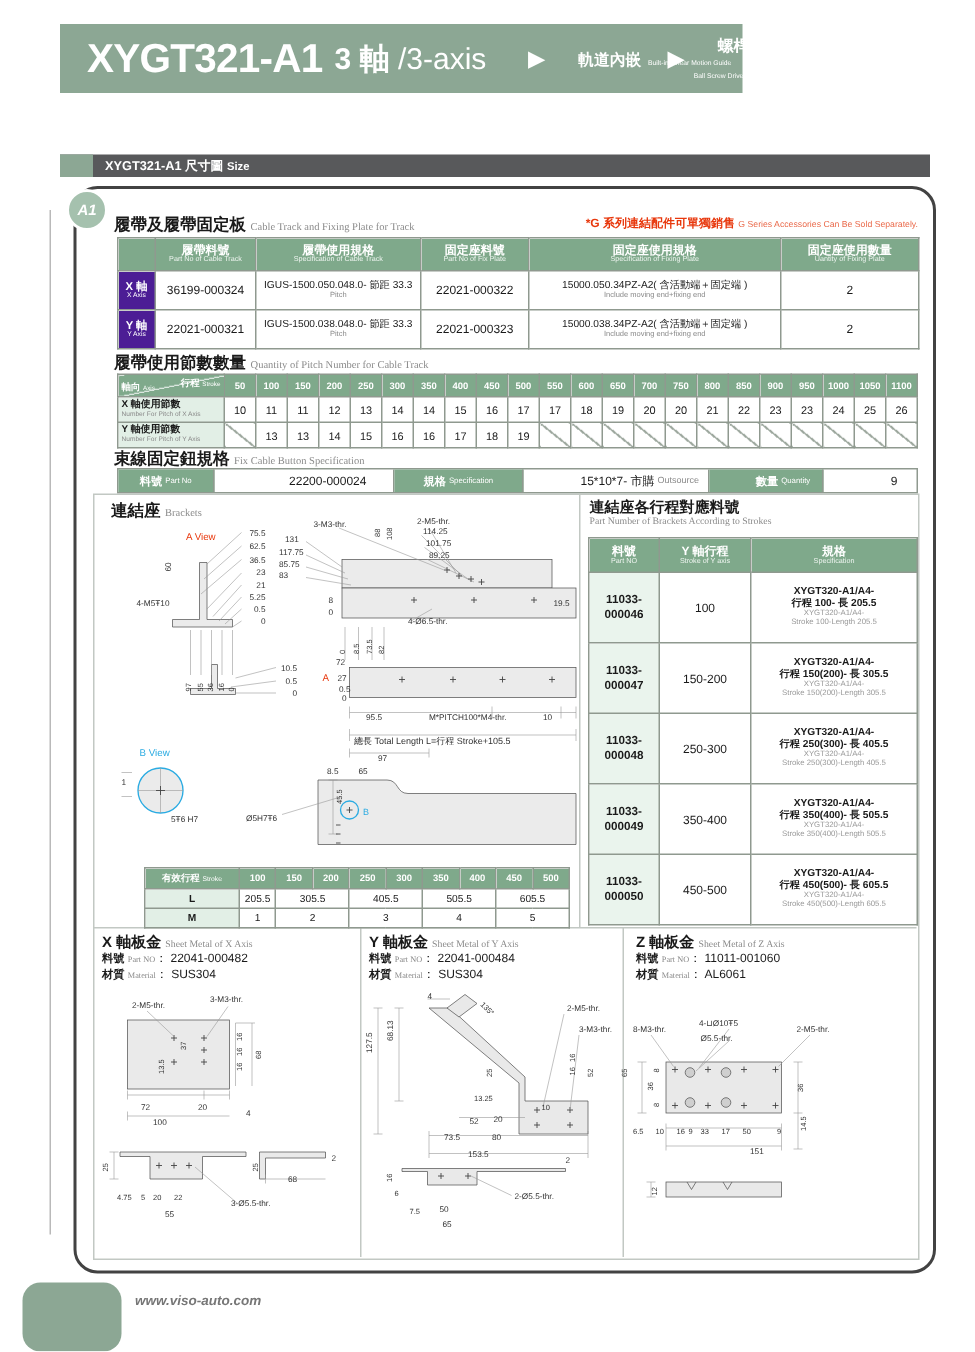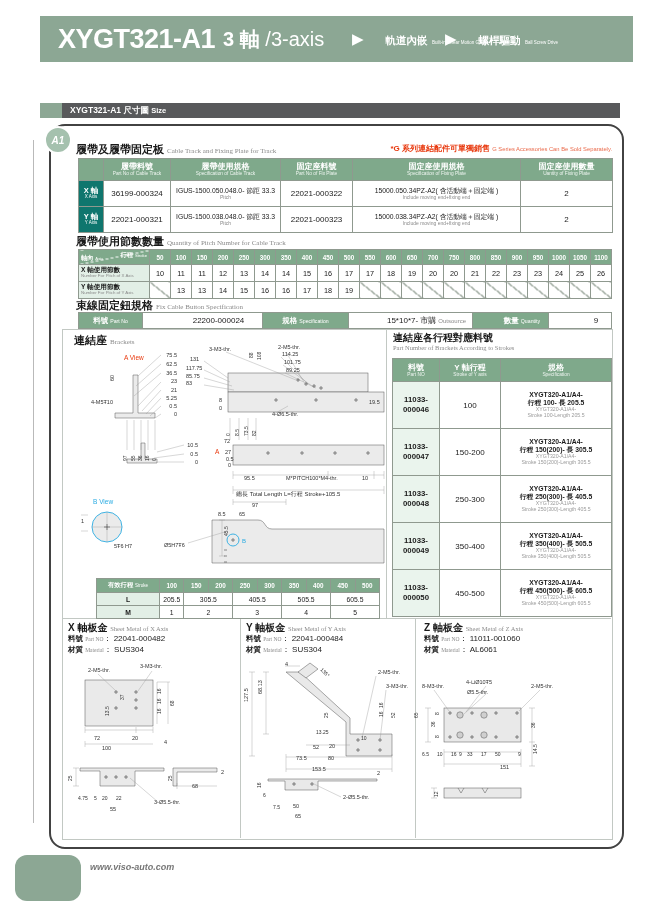--- a/index.html
+++ b/index.html
@@ -1,21 +1,21 @@
 <!DOCTYPE html>
 <html><head>
 <meta charset="utf-8">
 <style>
   html,body{margin:0;padding:0;background:#fff;}
   #page{position:relative;width:650px;height:901px;background:#fff;overflow:hidden;
         font-family:"Liberation Sans","DejaVu Sans",sans-serif;color:#1a1a1a;}
   .abs{position:absolute;}
   .sub{font-family:"Liberation Serif","DejaVu Serif",serif;color:#8a8a8a;font-weight:normal;}
   
-  #band{left:40px;top:16px;width:593px;height:46px;background:#8CA794;display:flex;align-items:center;}
+  #band{left:40px;top:16px;width:455px;height:46px;background:#8CA794;display:flex;align-items:center;}
   #model{color:#fff;font-size:27px;font-weight:bold;letter-spacing:-0.5px;margin-left:18px;white-space:nowrap;}
   #axis{color:#fff;font-size:20px;margin-left:8px;white-space:nowrap;}
   .feat{display:flex;align-items:center;color:#fff;}
   .feat .arr{font-size:15px;margin-right:6px;}
   .feat .t1{font-size:10.5px;font-weight:bold;line-height:1.1;white-space:nowrap;margin-left:16px;}
   .feat .t2{font-size:4.5px;line-height:1.2;white-space:nowrap;}
   
   #sizebar{left:40px;top:103px;width:580px;height:15px;background:#58595B;}
   #sizebar .chip{position:absolute;left:0;top:0;width:22px;height:15px;background:#8CA794;}
   #sizebar .txt{position:absolute;left:30px;top:0;height:15px;line-height:15px;color:#fff;font-size:8.5px;font-weight:bold;}
@@ -31,21 +31,21 @@
   .note .en{font-size:5.8px;font-weight:normal;color:#EA6A4B;}
   
   table{border-collapse:collapse;table-layout:fixed;}
   td,th{border:1px solid #8f998f;padding:0;text-align:center;vertical-align:middle;overflow:hidden;}
   .gh{background:#7FA98B;color:#fff;}
   .gh .cjk{font-size:8px;font-weight:bold;line-height:1.15;display:block;}
   .gh .en{font-size:4.8px;font-weight:normal;line-height:1.2;display:block;color:#eef5f0;}
   .val{font-size:8px;}
   .spec1{font-size:6.8px;line-height:1.1;display:block;}
   .spec2{font-size:5px;color:#8a8a8a;line-height:1.2;display:block;}
-  .axis-cell{background:#0f766e;color:#fff;}
+  .axis-cell{background:#4c1d95;color:#fff;}
   .axis-cell .cjk{font-size:7.5px;font-weight:bold;display:block;line-height:1.05;}
   .axis-cell .en{font-size:4.5px;display:block;line-height:1.05;}
   
   #pitch-table{position:absolute;left:78px;top:249px;width:534px;}
   #pitch-table th{height:14px;font-size:6.3px;font-weight:bold;}
   #pitch-table td{height:16px;font-size:7.3px;}
   #pitch-table .rowlab{background:#E2EFE6;text-align:left;padding-left:2px;}
   #pitch-table .rowlab b{font-size:6.6px;display:block;line-height:1.05;}
   #pitch-table .rowlab i{font-style:normal;font-size:4.4px;color:#8a8a8a;display:block;line-height:1.05;}
   .diag{background:linear-gradient(to top right,transparent 47.5%,#9aa59b 47.5%,#9aa59b 52.5%,transparent 52.5%);}

